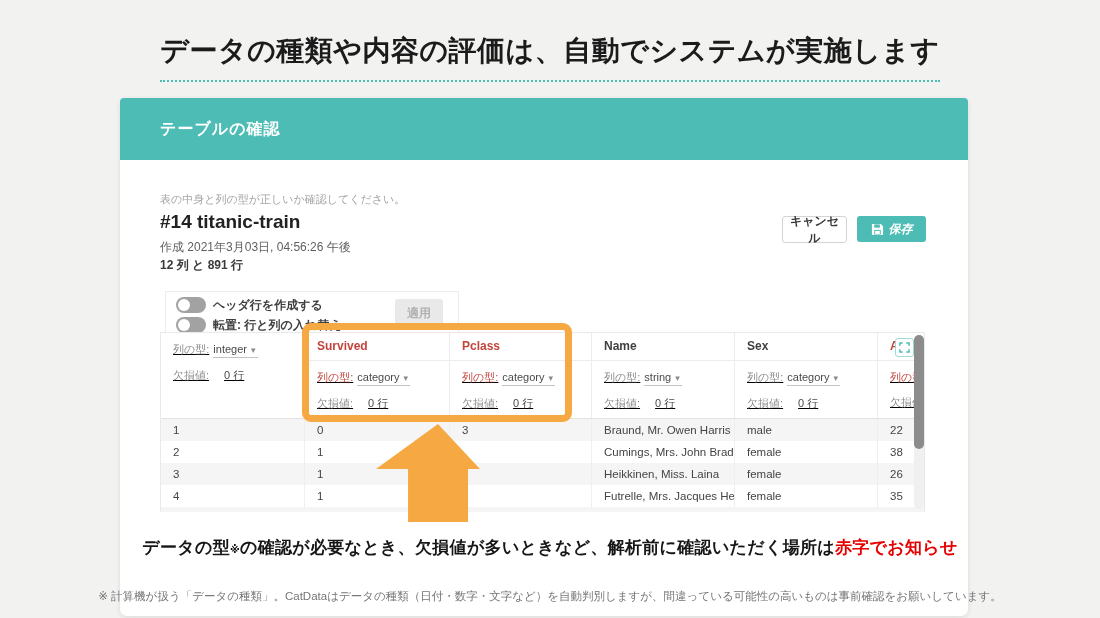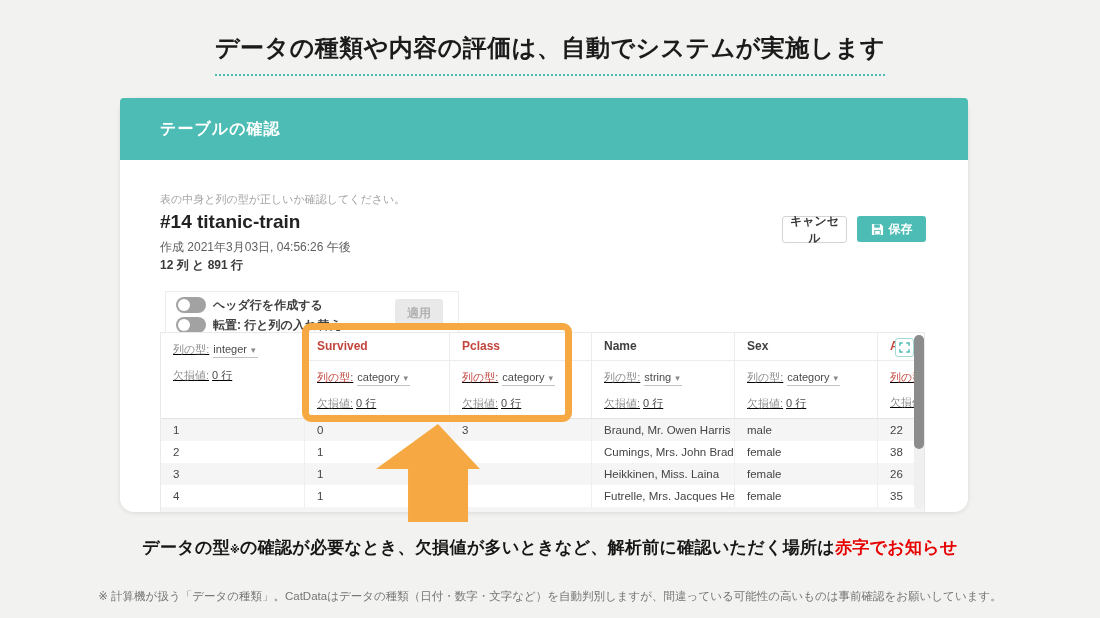--- a/index.html
+++ b/index.html
@@ -4,41 +4,41 @@
 <style>
   :root{
     --teal:#4cbcb4; --orange:#f6a942; --alert-red:#e60000; --flag-red:#c2453d;
   }
   html,body{margin:0;padding:0;}
   body{font-family:"Liberation Sans","DejaVu Sans",sans-serif;}
   .stage{position:relative;width:1100px;height:618px;background:#f2f2f0;overflow:hidden;}
 
   
   .banner{position:absolute;top:32px;left:0;width:100%;text-align:center;}
-  .banner h1{display:inline-block;margin:0;font-size:24px;font-weight:700;color:#1b1b1b;
+  .banner h1{display:inline-block;margin:0;font-size:28px;font-weight:700;color:#1b1b1b;
     letter-spacing:.5px;border-bottom:2px dotted var(--teal);padding-bottom:10px;}
 
   
-  .card{position:absolute;left:120px;top:98px;width:848px;height:414px;background:#fff;
-    border-radius:14px;box-shadow:0 1px 5px rgba(0,0,0,.10);}
+  .card{position:absolute;left:120px;top:98px;width:848px;height:518px;background:#fff;
+    border-radius:7px;box-shadow:0 1px 5px rgba(0,0,0,.10);}
   .card-header{height:62px;background:var(--teal);border-radius:4px 4px 0 0;
     display:flex;align-items:center;padding-left:40px;box-sizing:border-box;}
   .card-header .ttl{color:#fff;font-size:16px;font-weight:700;letter-spacing:1px;}
 
   .instruction{position:absolute;left:40px;top:94px;font-size:11px;color:#a3a3a3;}
   .ds-title{position:absolute;left:40px;top:113px;font-size:19px;font-weight:700;color:#222;}
   .ds-created{position:absolute;left:40px;top:141px;font-size:12px;color:#5f5f5f;}
   .ds-dims{position:absolute;left:40px;top:159px;font-size:12px;font-weight:600;color:#3a3a3a;}
 
   .btn{box-sizing:border-box;display:flex;align-items:center;justify-content:center;
     font-size:12px;border-radius:3px;cursor:pointer;}
   .btn-cancel{position:absolute;left:662px;top:118px;width:65px;height:27px;background:#fff;
     border:1px solid #d4d4d4;color:#3a3a3a;font-weight:600;}
   .btn-save{position:absolute;left:737px;top:118px;width:69px;height:26px;background:var(--teal);
-    border:none;color:#fff;font-weight:600;gap:5px;}
+    border:none;color:#fff;font-weight:600;gap:5px;font-style:italic;}
   .btn-save svg{display:block;}
 
   .toggle-panel{position:absolute;left:45px;top:173px;width:294px;height:46px;
     border:1px solid #ececec;background:#fff;box-sizing:border-box;margin-top:20px;}
   .toggle-row{position:absolute;left:10px;height:16px;display:flex;align-items:center;gap:7px;}
   .toggle-row.r1{top:5px;} .toggle-row.r2{top:25px;}
   .toggle{position:relative;width:30px;height:16px;border-radius:8px;background:#a2a2a2;flex:0 0 auto;cursor:pointer;}
   .toggle .knob{position:absolute;left:2px;top:2px;width:12px;height:12px;border-radius:50%;background:#fff;}
   .toggle-label{font-size:12px;color:#3f3f3f;font-weight:600;white-space:nowrap;}
   .btn-apply{position:absolute;left:229px;top:7px;width:48px;height:28px;background:#e9e9e9;
@@ -54,21 +54,21 @@
   .hname{height:27px;line-height:27px;padding-left:12px;border-bottom:1px solid #ececec;
     font-size:12px;font-weight:600;color:#3f3f3f;white-space:nowrap;}
   .flagged .hname{color:var(--flag-red);}
   .hmeta{padding:9px 12px 0;white-space:nowrap;text-decoration:underline;}
   .type-line{font-size:11px;color:#8a8a8a;}
   .flagged .type-line .tlabel{color:var(--flag-red);}
   .type-select{display:inline-block;margin-left:4px;color:#4a4a4a;border-bottom:1px solid #c3c3c3;
     padding:0 2px 2px 0;cursor:pointer;}
   .type-select .caret{color:#8a8a8a;font-size:9px;margin-left:4px;}
   .missing-line{font-size:11px;color:#8a8a8a;margin-top:10px;}
-  .missing-line .mval{color:#4a4a4a;margin-left:3px;}
+  .missing-line .mval{color:#4a4a4a;margin-left:15px;}
 
   .trow{display:flex;height:22px;line-height:22px;font-size:11.5px;color:#444;}
   .trow.odd{background:#f5f5f5;}
   .tcell{box-sizing:border-box;padding-left:12px;border-right:1px solid #efefef;overflow:hidden;white-space:nowrap;}
   .tcell:last-child{border-right:none;}
   .row-sliver{height:6px;background:#f5f5f5;}
 
   .expand-btn{position:absolute;top:5px;right:10px;width:17px;height:17px;background:#fff;
     border:1px solid #9ed9d4;border-radius:3px;display:flex;align-items:center;justify-content:center;cursor:pointer;}
 

